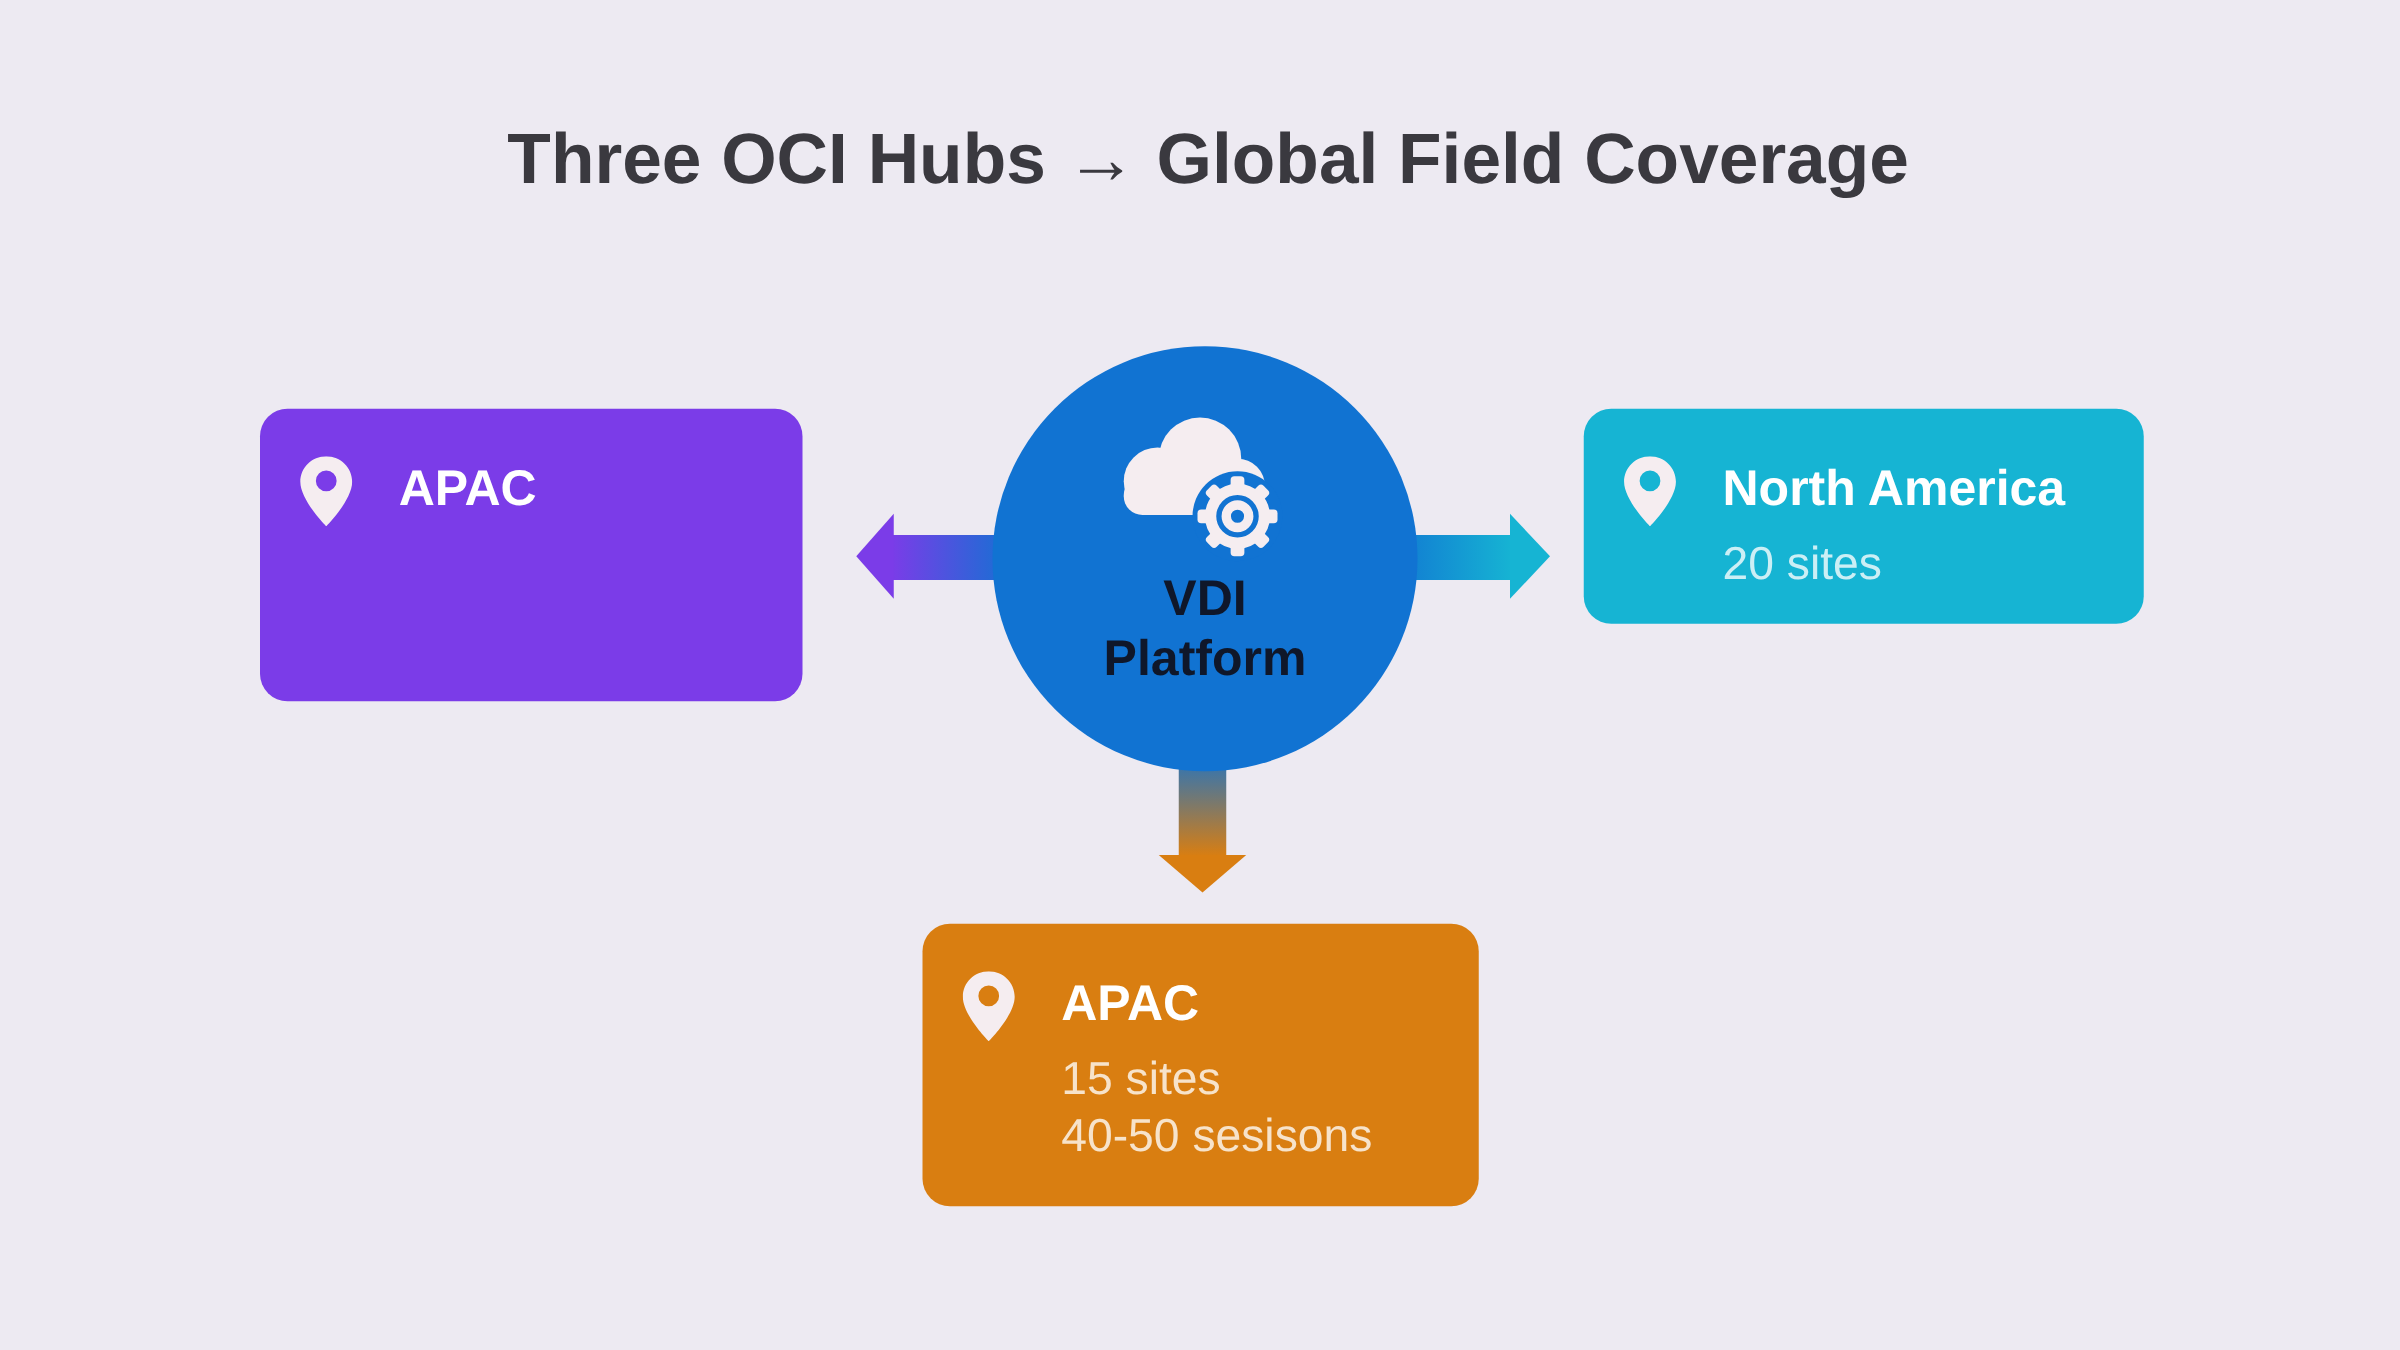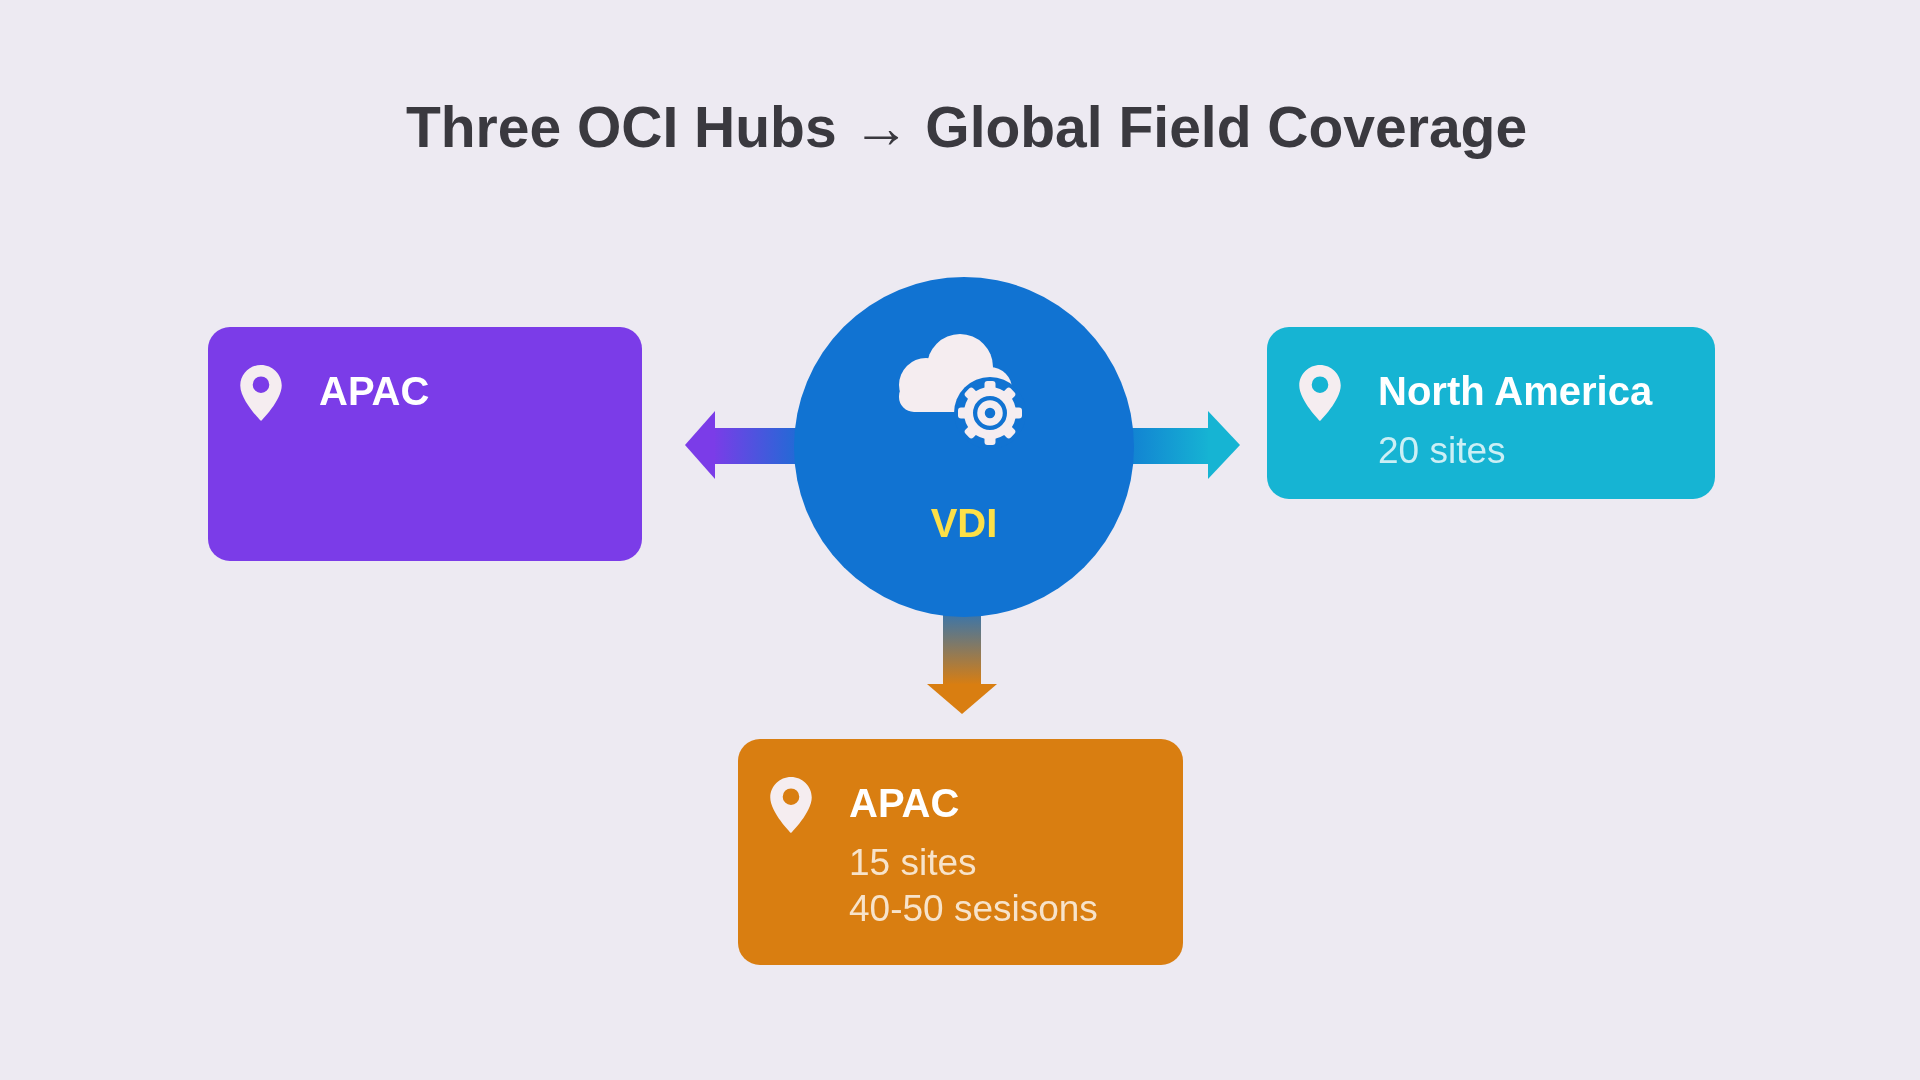--- a/index.html
+++ b/index.html
@@ -28,22 +28,22 @@
   }
 
   
   .hub-circle{
     position:absolute;left:794px;top:277px;width:340px;height:340px;
     background:var(--hub-blue);border-radius:50%;z-index:3;
   }
   .hub-icon{position:absolute;left:96px;top:46px;}
   .hub-label{
     position:absolute;left:0;top:178px;width:100%;
-    text-align:center;color:#fde047;font-weight:700;
-    font-size:40px;line-height:48px;margin-top:44px;
+    text-align:center;color:#0f172a;font-weight:700;
+    font-size:40px;line-height:48px;
   }
 
   
   .shaft{position:absolute;z-index:2;}
   .head{position:absolute;width:0;height:0;z-index:2;}
   .shaft-left{left:713px;top:428px;width:100px;height:36px;
     background:linear-gradient(to right,var(--apac-purple),var(--hub-blue));}
   .head-left{left:685px;top:411px;
     border-top:34px solid transparent;border-bottom:34px solid transparent;
     border-right:30px solid var(--apac-purple);}
@@ -107,20 +107,21 @@
           <rect x="-5.5" y="-32" width="11" height="12" rx="3" transform="rotate(225)"></rect>
           <rect x="-5.5" y="-32" width="11" height="12" rx="3" transform="rotate(270)"></rect>
           <rect x="-5.5" y="-32" width="11" height="12" rx="3" transform="rotate(315)"></rect>
         </g>
         <circle r="21.5" fill="none" stroke="var(--icon-white)" stroke-width="9"></circle>
         <circle r="9" fill="var(--hub-blue)" stroke="var(--icon-white)" stroke-width="7.5"></circle>
       </g>
     </svg>
     <div class="hub-label">
       <div>VDI</div>
+      <div>Platform</div>
     </div>
   </div>
 
   <div class="card card-apac">
     <svg class="pin" width="42" height="56" viewBox="0 0 40 54">
       <path fill="var(--icon-white)" fill-rule="evenodd" d="M20 0C9 0 0 8.8 0 19.7 0 34 20 54 20 54s20-20 20-34.3C40 8.8 31 0 20 0zm0 27a8 8 0 1 1 0-16 8 8 0 0 1 0 16z"></path>
     </svg>
     <div class="card-name">APAC</div>
   </div>
 

